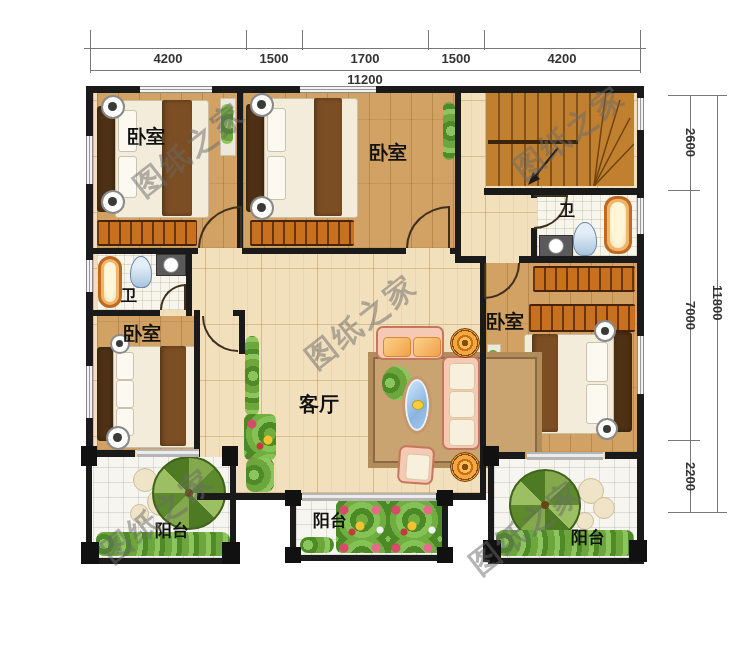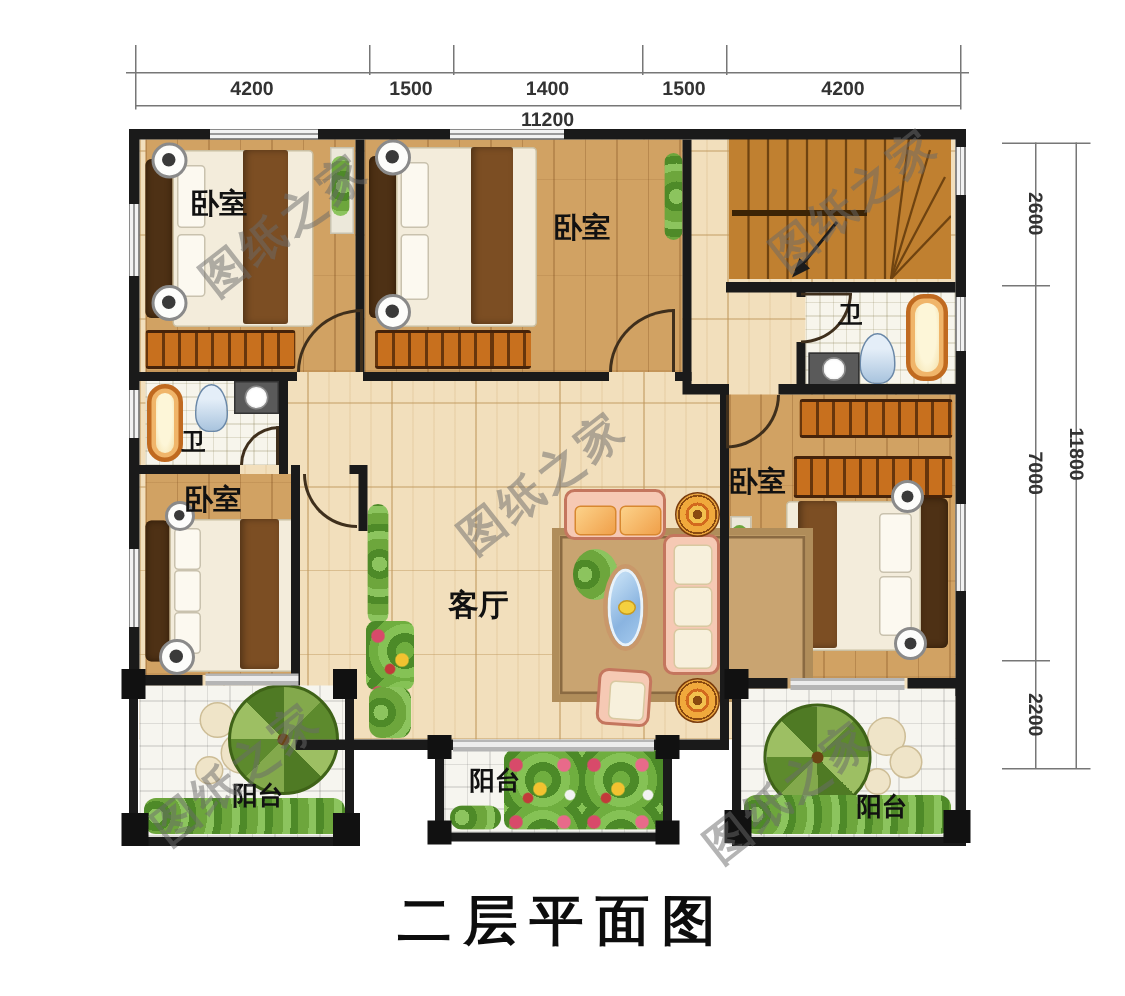--- a/index.html
+++ b/index.html
@@ -301,30 +301,29 @@
   <div class="dimline" style="left:84px;top:48px;width:562px;height:1px;"></div>
   <div class="dimline" style="left:90px;top:70px;width:550px;height:1px;"></div>
   <div class="dimline" style="left:90px;top:30px;width:1px;height:43px;"></div>
   <div class="dimline" style="left:246px;top:30px;width:1px;height:20px;"></div>
   <div class="dimline" style="left:302px;top:30px;width:1px;height:20px;"></div>
   <div class="dimline" style="left:428px;top:30px;width:1px;height:20px;"></div>
   <div class="dimline" style="left:484px;top:30px;width:1px;height:20px;"></div>
   <div class="dimline" style="left:640px;top:30px;width:1px;height:43px;"></div>
   <div class="dim" style="left:140px;top:51px;width:56px;">4200</div>
   <div class="dim" style="left:246px;top:51px;width:56px;">1500</div>
-  <div class="dim" style="left:337px;top:51px;width:56px;">1400</div>
+  <div class="dim" style="left:337px;top:51px;width:56px;">1700</div>
   <div class="dim" style="left:428px;top:51px;width:56px;">1500</div>
   <div class="dim" style="left:534px;top:51px;width:56px;">4200</div>
   <div class="dim" style="left:333px;top:72px;width:64px;">11200</div>
 
   <div class="dimline" style="left:690px;top:95px;width:1px;height:417px;"></div>
   <div class="dimline" style="left:717px;top:95px;width:1px;height:417px;"></div>
   <div class="dimline" style="left:668px;top:95px;width:59px;height:1px;"></div>
   <div class="dimline" style="left:668px;top:190px;width:32px;height:1px;"></div>
   <div class="dimline" style="left:668px;top:440px;width:32px;height:1px;"></div>
   <div class="dimline" style="left:668px;top:512px;width:59px;height:1px;"></div>
   <div class="dimv" style="left:683px;top:114px;height:56px;">2600</div>
   <div class="dimv" style="left:683px;top:287px;height:56px;">7000</div>
   <div class="dimv" style="left:683px;top:448px;height:56px;">2200</div>
   <div class="dimv" style="left:710px;top:268px;height:70px;">11800</div>
 
-  <div id="title">二层平面图</div>
 </div>
 
 </body></html>

